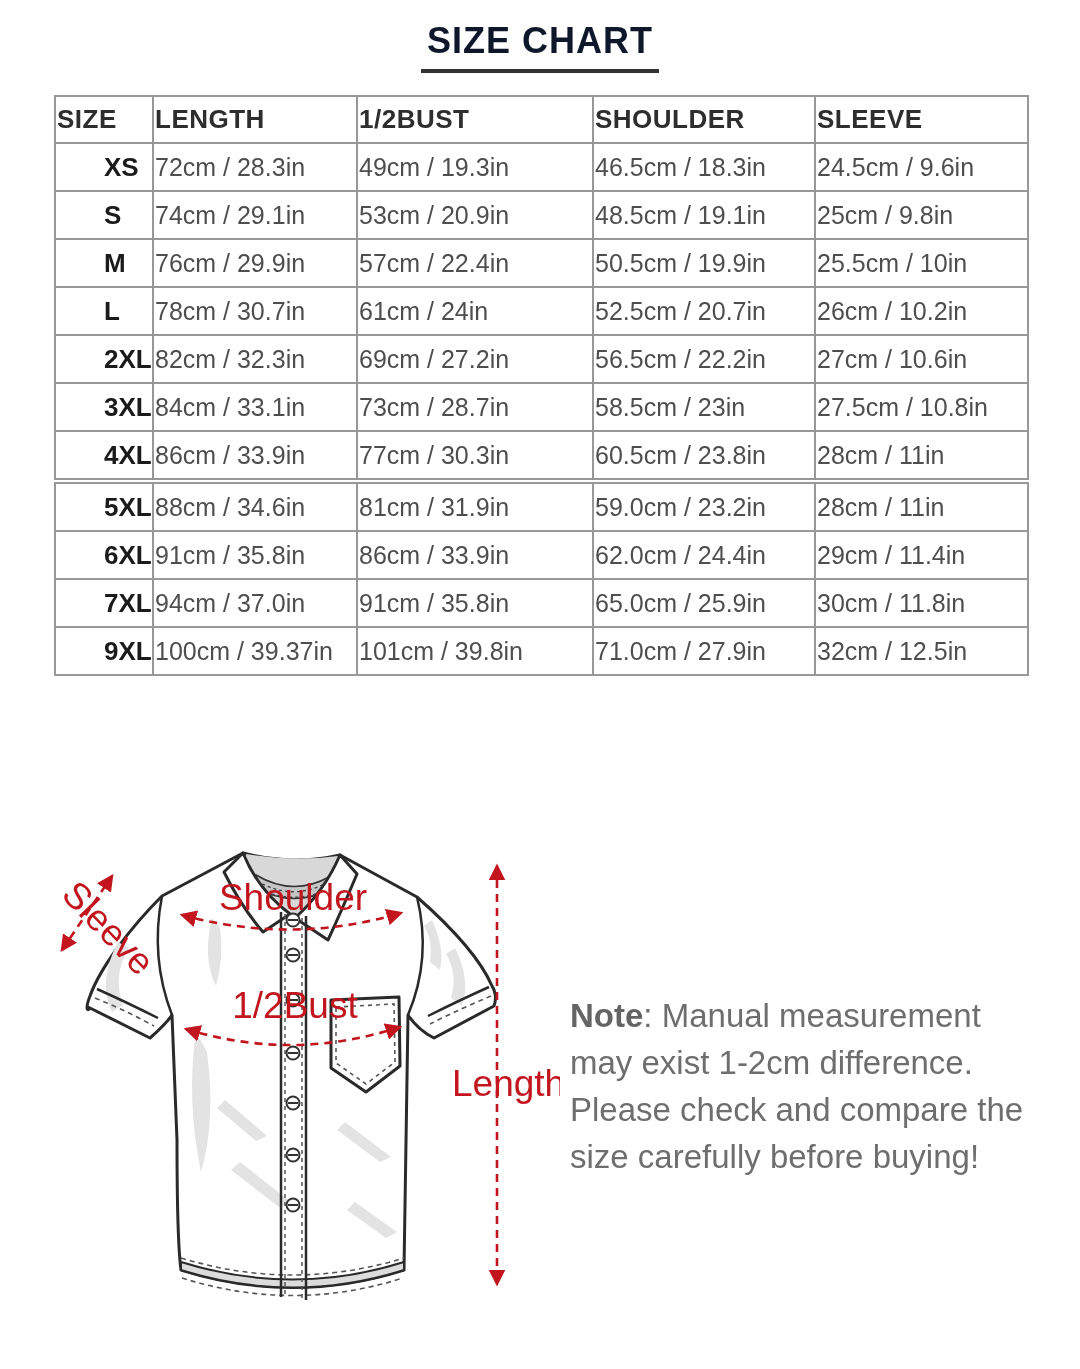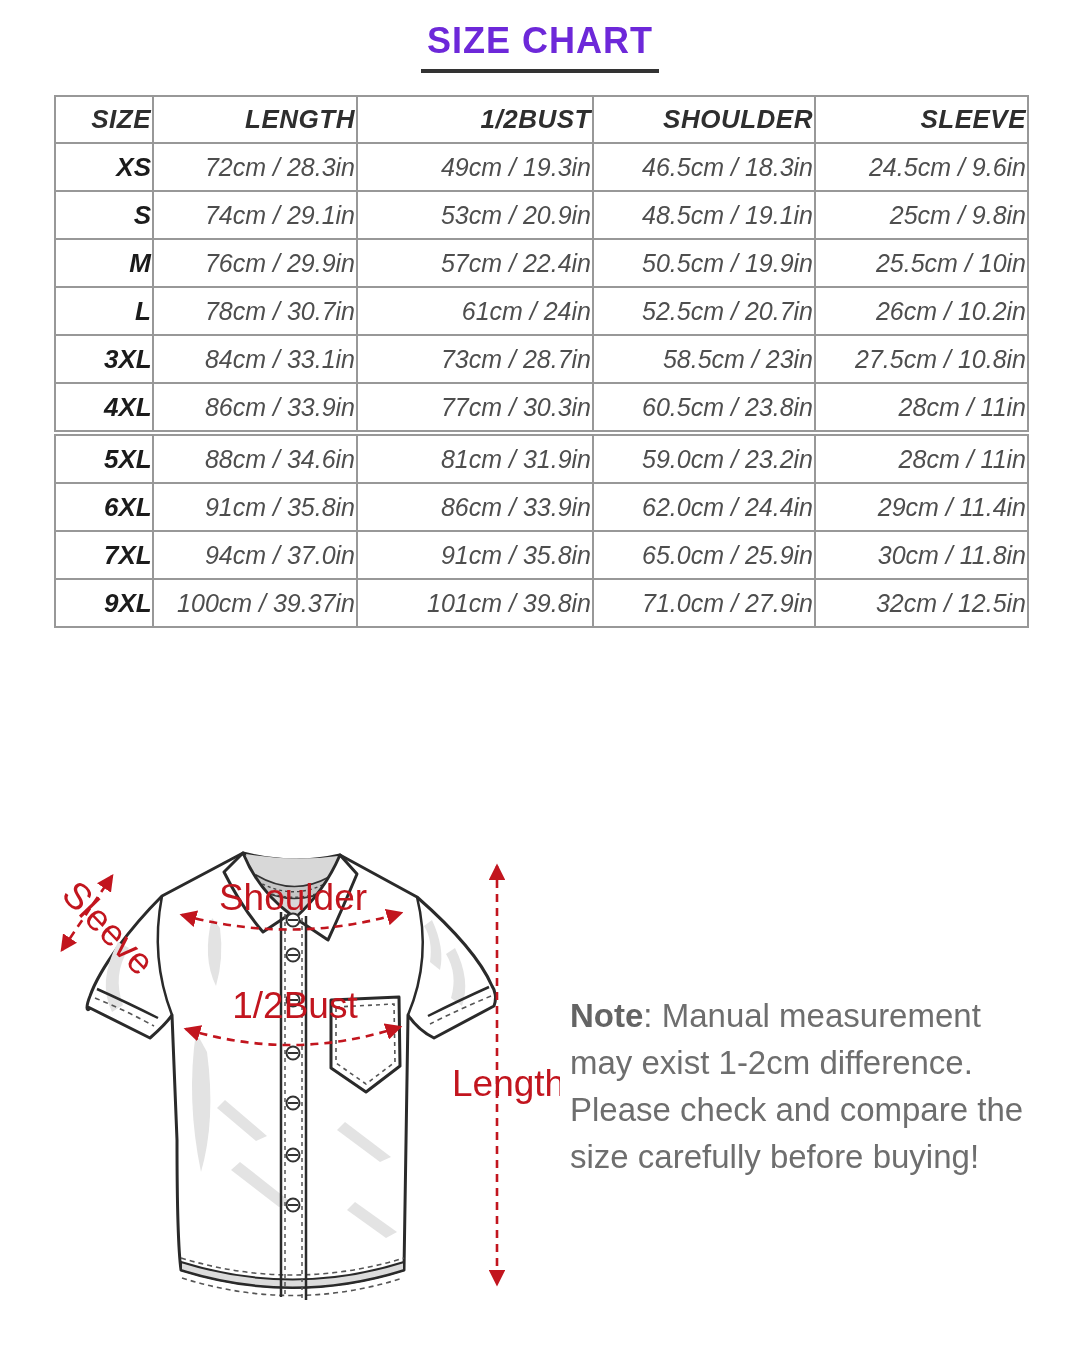--- a/index.html
+++ b/index.html
@@ -1,26 +1,26 @@
 <!DOCTYPE html>
 <html><head>
 <meta charset="utf-8">
 <style>
   html,body{margin:0;padding:0;background:#ffffff;}
   #page{position:relative;width:1080px;height:1369px;background:#ffffff;overflow:hidden;
         font-family:"Liberation Sans", sans-serif;}
 
   
   .title-wrap{position:absolute;top:20px;left:0;width:1080px;text-align:center;}
-  .title{display:inline-block;font-size:36px;font-weight:bold;letter-spacing:1px;color:#6d28d9;
+  .title{display:inline-block;font-size:36px;font-weight:bold;letter-spacing:1px;color:#0f172a;
          border-bottom:4px solid #333333;padding:0 6px 7px 6px;}
 
   
   table.size-table{position:absolute;left:54px;top:95px;width:973px;border-collapse:collapse;
-                   table-layout:fixed;text-align:right;border:2px solid #0c4a6e;font-style:italic;}
+                   table-layout:fixed;text-align:left;border:2px solid #0c4a6e;}
   .size-table th,.size-table td{border:2px solid #989898;overflow:hidden;white-space:nowrap;}
   .size-table th{height:43px;font-size:26px;font-weight:bold;color:#2e2e2e;letter-spacing:.5px;}
   .size-table td{height:44px;font-size:25px;color:#4e4e4e;}
   .size-table td.size-col{font-weight:bold;color:#1b1b1b;font-size:26px;padding-left:48px;}
   .size-table tr.sep td{border-top:6px double #989898;margin-left:44px;}
 
   
   .diagram{position:absolute;left:0;top:800px;}
   .note{position:absolute;left:570px;top:986px;width:480px;font-size:33px;line-height:1.42;
         color:#6e6e6e;margin-top:7px;}
@@ -77,20 +77,27 @@
           <td>25.5cm / 10in</td>
         </tr>
         <tr>
           <td class="size-col">L</td>
           <td>78cm / 30.7in</td>
           <td>61cm / 24in</td>
           <td>52.5cm / 20.7in</td>
           <td>26cm / 10.2in</td>
         </tr>
         <tr>
+          <td class="size-col">2XL</td>
+          <td>82cm / 32.3in</td>
+          <td>69cm / 27.2in</td>
+          <td>56.5cm / 22.2in</td>
+          <td>27cm / 10.6in</td>
+        </tr>
+        <tr>
           <td class="size-col">3XL</td>
           <td>84cm / 33.1in</td>
           <td>73cm / 28.7in</td>
           <td>58.5cm / 23in</td>
           <td>27.5cm / 10.8in</td>
         </tr>
         <tr>
           <td class="size-col">4XL</td>
           <td>86cm / 33.9in</td>
           <td>77cm / 30.3in</td>

